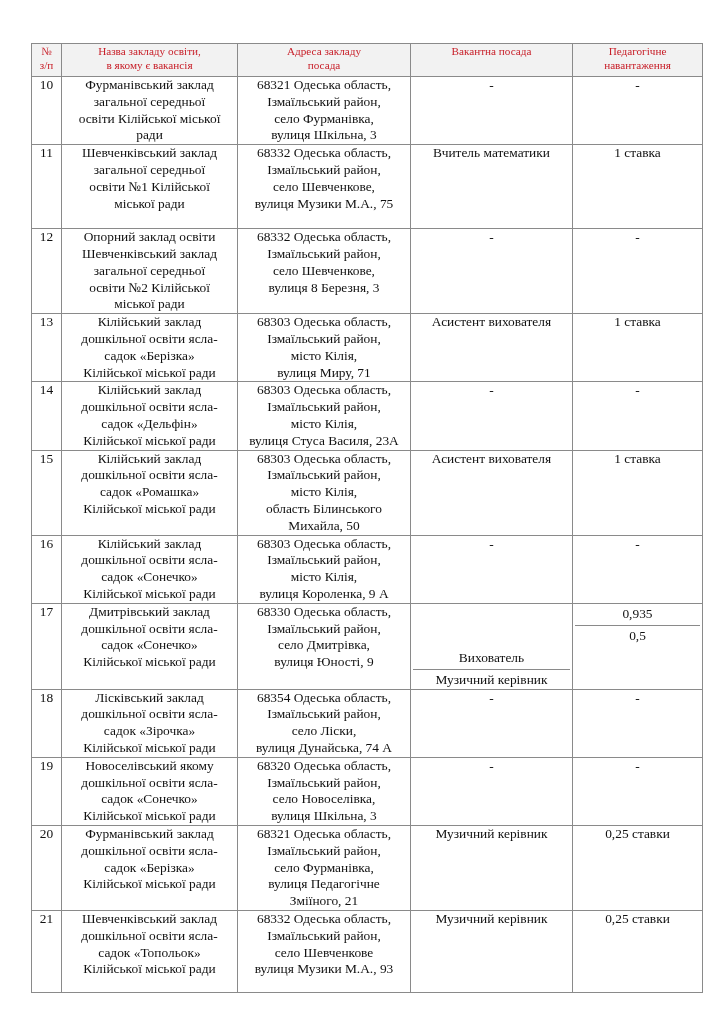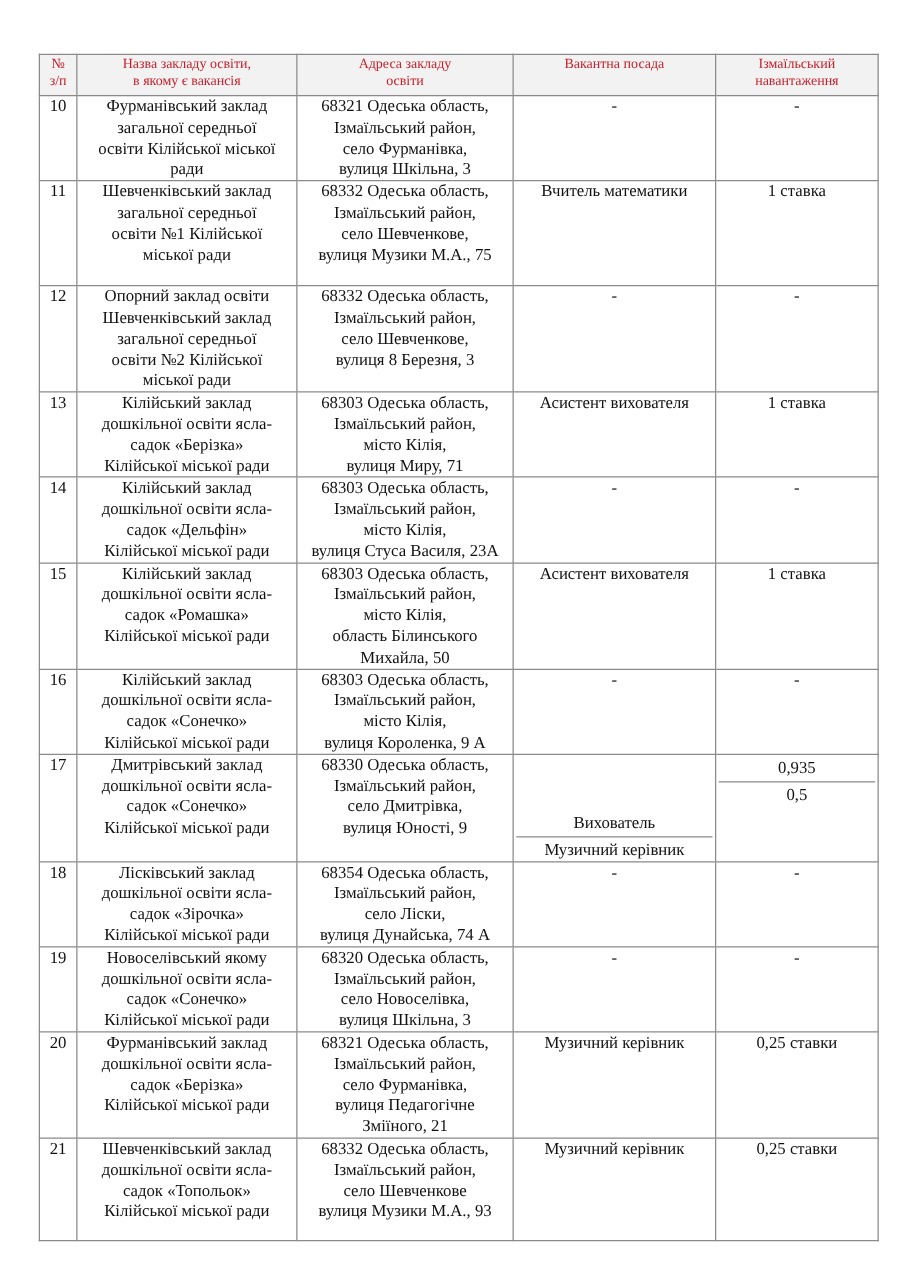--- a/index.html
+++ b/index.html
@@ -37,27 +37,27 @@
       <th>
         <span class="line">№</span>
         <span class="line">з/п</span>
       </th>
       <th>
         <span class="line">Назва закладу освіти,</span>
         <span class="line">в якому є вакансія</span>
       </th>
       <th>
         <span class="line">Адреса закладу</span>
-        <span class="line">освіти</span>
+        <span class="line">посада</span>
       </th>
       <th>
         <span class="line">Вакантна посада</span>
       </th>
       <th>
-        <span class="line">Ізмаїльський</span>
+        <span class="line">Педагогічне</span>
         <span class="line">навантаження</span>
       </th>
     </tr>
   </thead>
   <tbody id="tbody">
       <tr style="height: 68px; margin-top: 36px;">
         <td class="num">
           <span class="line">10</span>
         </td>
         <td>

